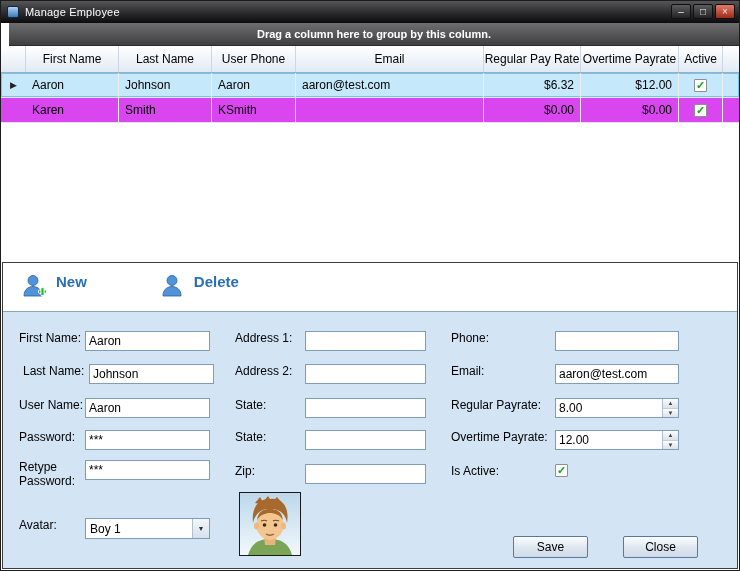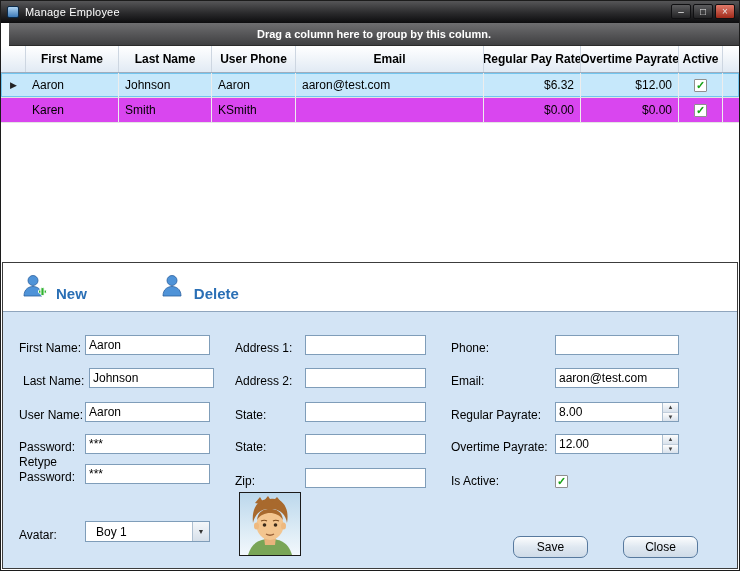--- a/index.html
+++ b/index.html
@@ -23,72 +23,72 @@
   
   .groupbar{position:absolute;top:22px;left:8px;right:0;height:23px;
     background:linear-gradient(#6e6e70,#3f3f41);
     border-bottom:1px solid #2a2a2a;color:#fff;font-size:11px;font-weight:bold;
     display:flex;align-items:center;justify-content:center}
 
   
   .gridcols{display:grid;grid-template-columns:25px 93px 93px 84px 188px 97px 98px 44px minmax(0,1fr)}
   .grid-header{position:absolute;top:45px;left:0;right:0;height:27px;
     background:linear-gradient(#ffffff,#e1eaf4);border-bottom:1px solid #9fadbd}
-  .hcell{display:flex;align-items:center;justify-content:center;font-weight:bold;
+  .hcell{display:flex;align-items:center;justify-content:center;font-weight:normal;
     border-right:1px solid #cdd6e1;height:100%;overflow:hidden;white-space:nowrap}
   .hcell.nodiv{border-right:none}
   .grid-row{position:absolute;left:0;right:0;height:25px;background:#d946ef;border-bottom:1px solid #e4e4e4}
   .grid-row.selected{background:#c6e8fb;box-shadow:inset 0 0 0 1px #72c5ef}
   .cell{display:flex;align-items:center;padding:0 6px;border-right:1px solid #ededed;
     overflow:hidden;white-space:nowrap;height:100%}
   .cell.money{justify-content:flex-end}
   .cell.center{justify-content:center}
   .indicator{display:flex;align-items:center;justify-content:center;font-size:9px;color:#222;height:100%}
 
   .checkbox{width:13px;height:13px;background:#fff;border:1px solid #8f8f8f;border-radius:1px;
     display:flex;align-items:center;justify-content:center;color:#17a317;font-size:11px;font-weight:bold;line-height:1}
 
   
   .bottom-panel{position:absolute;top:261px;left:1px;right:1px;height:307px;
     border:1px solid #3c3c3c;background:#fff}
   .toolbar{position:absolute;top:0;left:0;right:0;height:49px;background:#fff;
     border-bottom:1px solid #8fa5bd;display:flex;align-items:center}
-  .tool-btn{display:flex;align-items:flex-end;gap:9px;color:#2a6fb5;font-weight:bold;
+  .tool-btn{display:flex;align-items:flex-start;gap:9px;color:#2a6fb5;font-weight:bold;
     font-size:15px;cursor:default}
   .tool-btn.new{margin-left:18px}
   .tool-btn.delete{margin-left:72px}
 
   .form{position:absolute;top:49px;left:0;right:0;bottom:0;background:#d3e4f5}
-  .frow{position:absolute;display:flex;align-items:flex-end;height:24px}
+  .frow{position:absolute;display:flex;align-items:flex-start;height:24px}
   .flabel{display:inline-block;line-height:1.2}
   .lab-left{width:66px}
   .lab-mid{width:70px}
   .lab-right{width:104px}
   .tinput{height:20px;border:1px solid #7f9db9;background:#fff;padding:0 3px;
     font:12px "Liberation Sans",sans-serif;outline:none}
   .w-left{width:125px}
   .w-mid{width:121px}
   .w-right{width:124px}
 
   .spinwrap{display:flex;width:124px;height:20px;border:1px solid #7f9db9;background:#fff}
   .spinwrap .tinput{border:none;flex:1;width:0;height:100%}
   .spincol{width:16px;display:flex;flex-direction:column;border-left:1px solid #aebfd0}
   .spinbtn{flex:1;display:flex;align-items:center;justify-content:center;font-size:6px;color:#444;
     background:linear-gradient(#fdfdfd,#d9e2ec);border-bottom:1px solid #c2cedb}
   .spinbtn:last-child{border-bottom:none}
 
   .combo{display:flex;width:125px;height:21px;border:1px solid #7f9db9;background:#fff;align-items:center}
-  .combo-text{flex:1;padding:0 10px;overflow:hidden;white-space:nowrap}
+  .combo-text{flex:1;padding:0 4px;overflow:hidden;white-space:nowrap}
   .combo-arrow{width:17px;height:100%;display:flex;align-items:center;justify-content:center;
     font-size:7px;color:#333;background:linear-gradient(#f4f7fa,#d7e0ea);border-left:1px solid #aebfd0}
 
   .avatar-box{position:absolute;left:236px;top:180px;width:62px;height:64px;
     border:1px solid #1a1a1a;background:#fff;overflow:hidden}
 
-  .btn{position:absolute;width:75px;height:22px;border:1px solid #57799e;border-radius:7px;
+  .btn{position:absolute;width:75px;height:22px;border:1px solid #57799e;border-radius:2px;
     background:linear-gradient(#fcfdfe,#dfe8f1 50%,#cfdbe8);
     display:flex;align-items:center;justify-content:center;font-size:12px;cursor:default}
 </style>
 </head>
 <body>
 
 <div class="window">
 
   <div class="titlebar">
     <span class="title-icon"></span>

